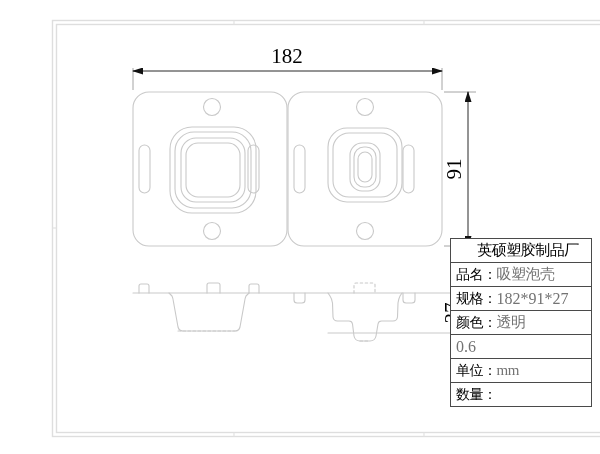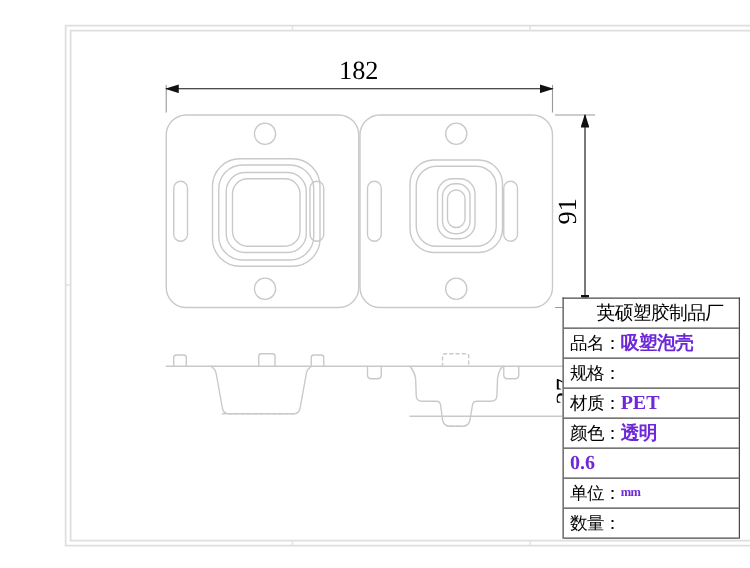--- a/index.html
+++ b/index.html
@@ -38,30 +38,30 @@
     justify-content:center;
     padding-left:0;
   }
   .lbl{
     font-family:"DejaVu Sans","Liberation Sans",sans-serif;
     font-size:14px;color:#000;letter-spacing:-.5px;
     font-weight:500;
   }
   .val{
     font-family:"DejaVu Sans","Liberation Sans",sans-serif;
-    font-size:15px;color:#6d28d9;letter-spacing:-.5px;
-    font-weight:700;
+    font-size:15px;color:#737373;letter-spacing:-.5px;
+    font-weight:400;
   }
   .val.num{
     font-family:"Liberation Serif","DejaVu Serif",serif;
     font-size:16px;letter-spacing:0;
   }
   .val.small{
     font-family:"Liberation Serif","DejaVu Serif",serif;
-    font-size:10px;
+    font-size:15px;
   }
   .head .lbl{font-size:15px;margin-left:14px;}
   .dim-text{
     font-family:"Liberation Serif","DejaVu Serif",serif;
     font-size:21px;fill:#000;
   }
 </style>
 </head>
 <body>
 
@@ -178,26 +178,23 @@
     <span class="lbl">英硕塑胶制品厂</span>
   </div>
 
   <div class="trow">
     <span class="lbl">品名：</span>
     <span class="val">吸塑泡壳</span>
   </div>
 
   <div class="trow">
     <span class="lbl">规格：</span>
-  </div>
-
-  <div class="trow">
-    <span class="lbl">材质：</span>
-    <span class="val num">PET</span>
-  </div>
+    <span class="val num">182*91*27</span>
+  </div>
+
 
   <div class="trow">
     <span class="lbl">颜色：</span>
     <span class="val">透明</span>
   </div>
 
   <div class="trow">
     <span class="val num">0.6</span>
   </div>
 

